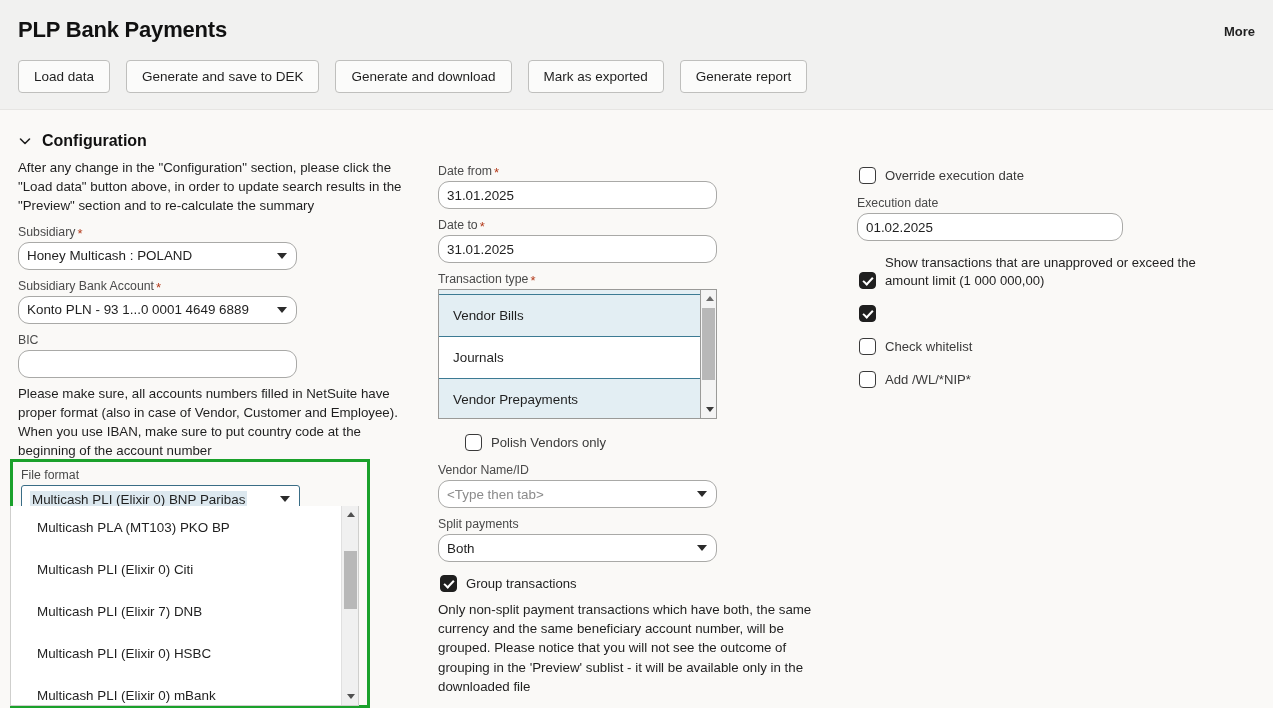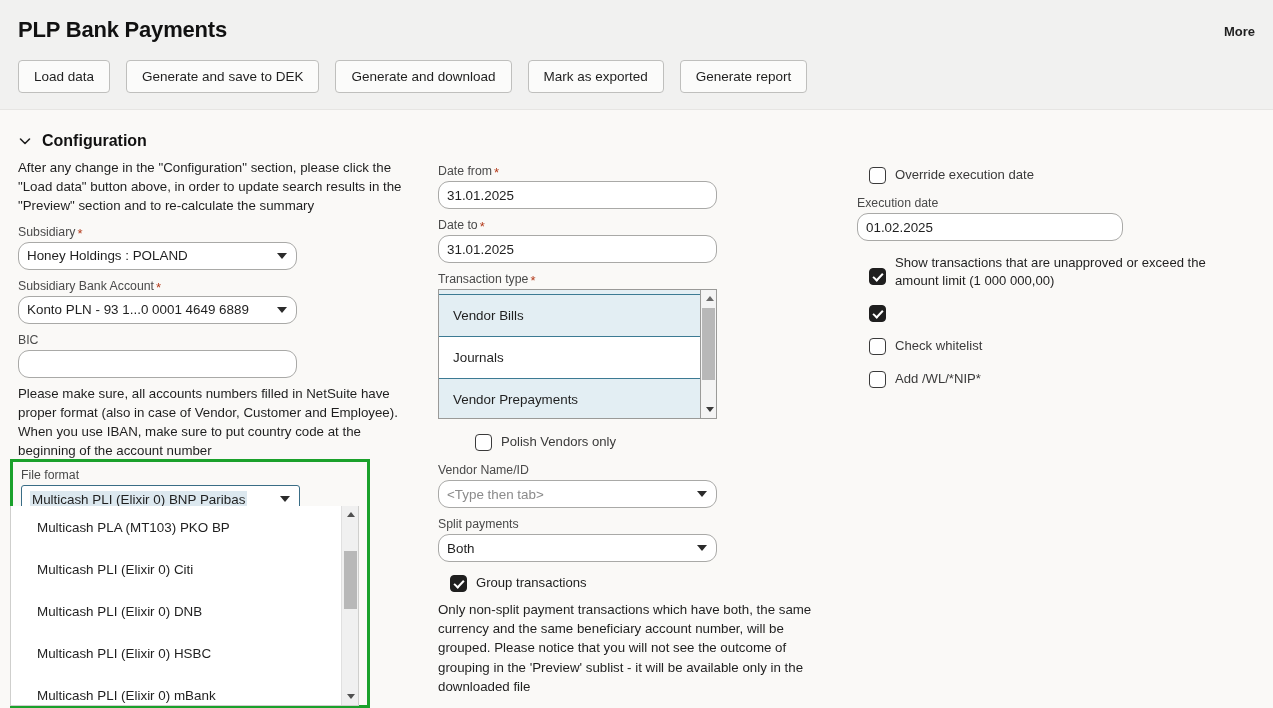--- a/index.html
+++ b/index.html
@@ -177,21 +177,21 @@
     height:42px; display:flex; align-items:center;
     padding-left:14px; font-size:13.4px; color:#1f1f1f;
     border-top:1px solid #3c7a93;
     cursor:pointer;
   }
   .tt-item.sel { background:#e3eef3; }
   .tt-item.unsel { background:#ffffff; }
   #tt-top-spacer { height:4px; background:#e3eef3; }
 
   
-  .cb-row { display:flex; align-items:center; gap:9px; margin:12px 12px; }
+  .cb-row { display:flex; align-items:flex-end; gap:9px; margin:12px 2px; }
   .cb {
     width:17px; height:17px; flex:0 0 17px;
     border:1.5px solid #3a3a3a; border-radius:4px;
     background:#ffffff; margin-top:1px; cursor:pointer;
     position:relative;
   }
   .cb.on { background:#1f1f1f; border-color:#1f1f1f; }
   .cb.on::after {
     content:""; position:absolute;
     left:5px; top:2px; width:4px; height:8px;
@@ -225,21 +225,21 @@
   <span id="config-title">Configuration</span>
 </div>
 
 <div class="col" id="col-left">
   <p class="help-text">After any change in the "Configuration" section, please click the "Load data" button above, in order to update search results in the "Preview" section and to re-calculate the summary</p>
 
   <div class="field-label">
     <span>Subsidiary</span><span class="req">*</span>
   </div>
   <div class="select-box">
-    <span class="val">Honey Holdings : POLAND</span>
+    <span class="val">Honey Multicash : POLAND</span>
     <span class="caret"></span>
   </div>
 
   <div class="field-label">
     <span>Subsidiary Bank Account</span><span class="req">*</span>
   </div>
   <div class="select-box">
     <span class="val">Konto PLN - 93 1...0 0001 4649 6889</span>
     <span class="caret"></span>
   </div>
@@ -258,21 +258,21 @@
     <div id="fileformat-select">
       <span class="val">Multicash PLI (Elixir 0) BNP Paribas</span>
       <span class="caret"></span>
     </div>
   </div>
 </div>
 
 <div id="fileformat-menu">
   <div class="menu-item">Multicash PLA (MT103) PKO BP</div>
   <div class="menu-item">Multicash PLI (Elixir 0) Citi</div>
-  <div class="menu-item">Multicash PLI (Elixir 0) DNB</div>
+  <div class="menu-item">Multicash PLI (Elixir 7) DNB</div>
   <div class="menu-item">Multicash PLI (Elixir 0) HSBC</div>
   <div class="menu-item">Multicash PLI (Elixir 0) mBank</div>
   <div class="wscroll">
     <div class="arrow up">
         <span class="tri-up"></span>
       </div>
     <div class="thumb" style="top:45px; height:58px;"></div>
     <div class="arrow down">
         <span class="tri-down"></span>
       </div>

